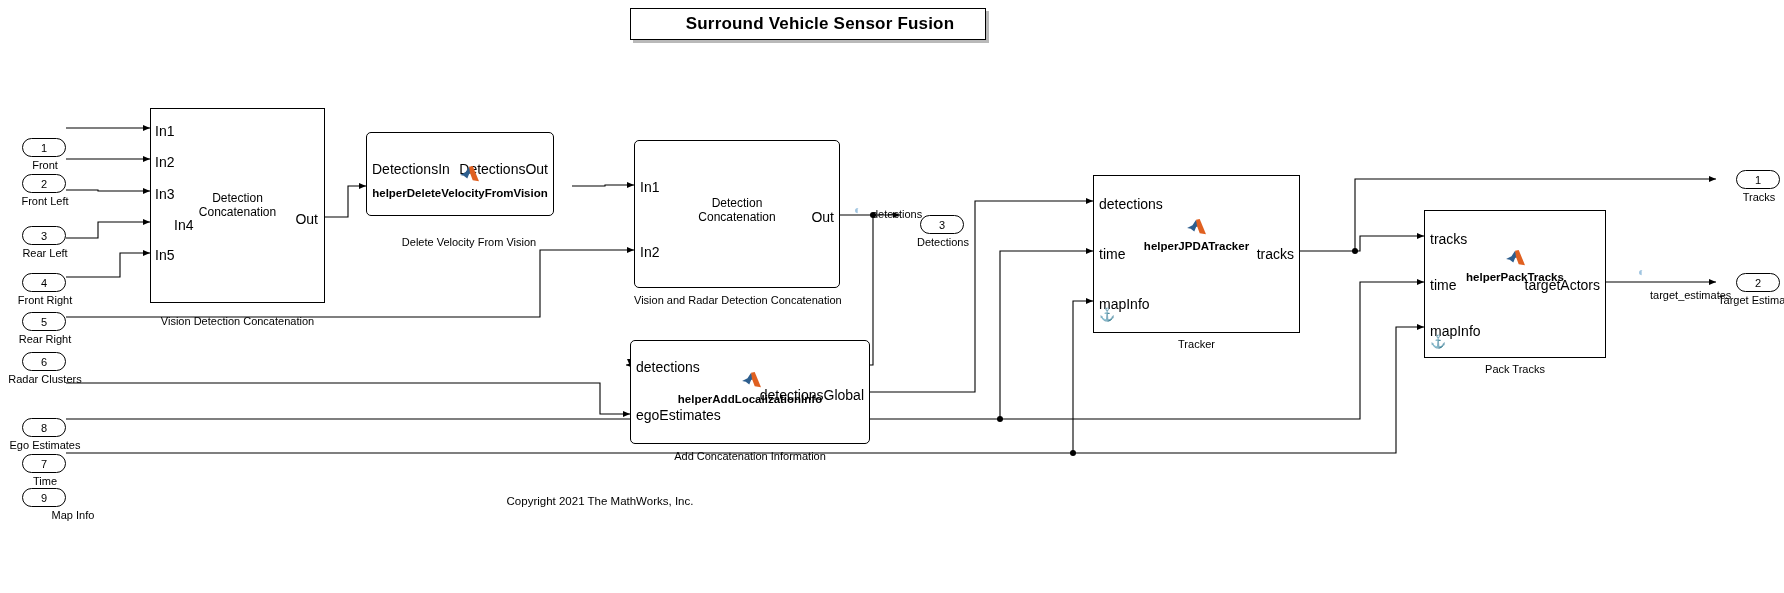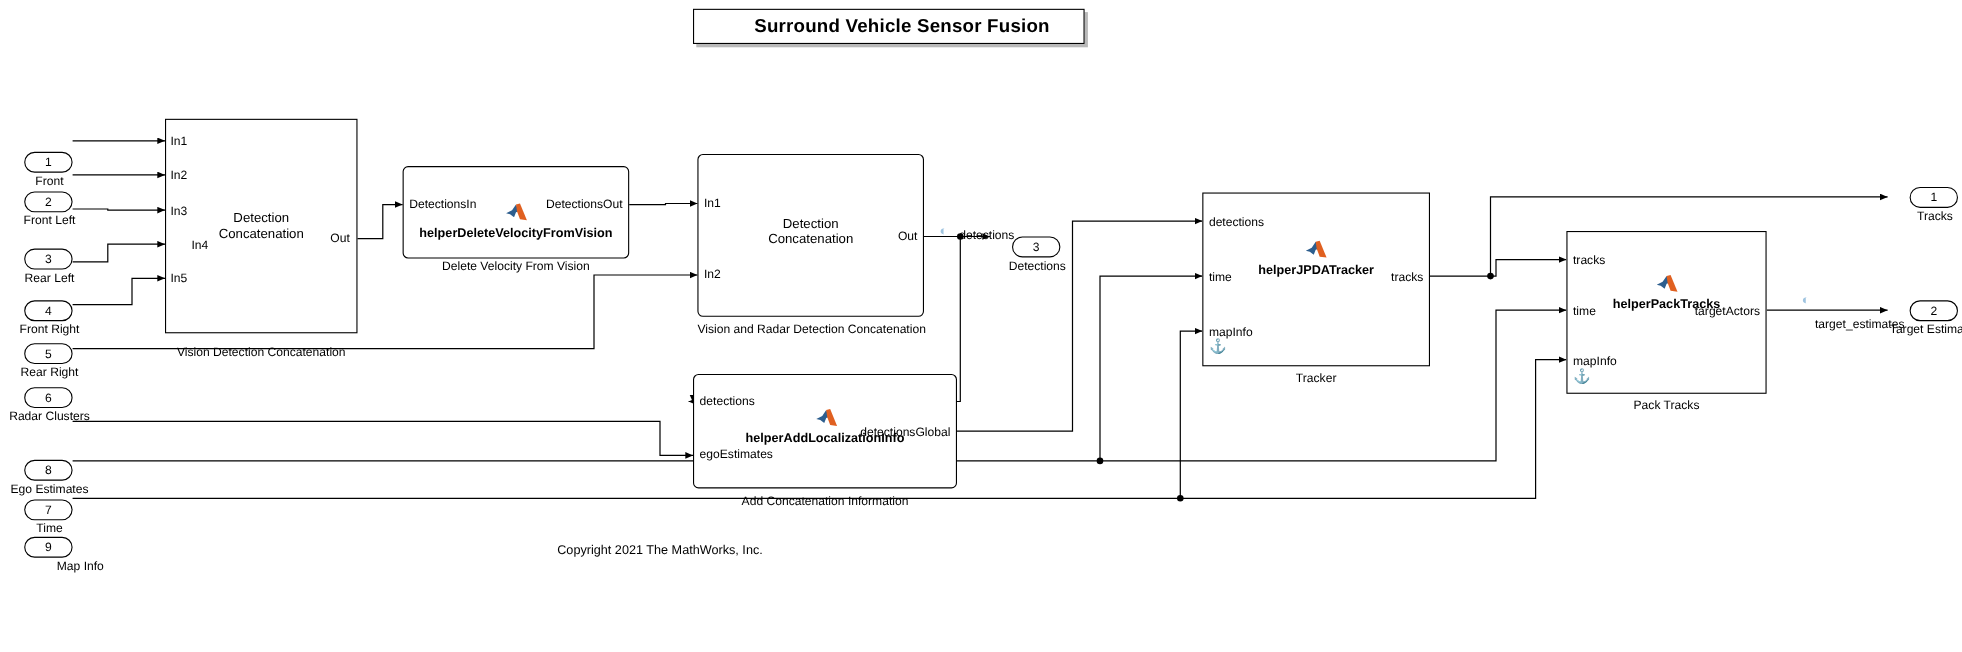--- a/index.html
+++ b/index.html
@@ -82,21 +82,21 @@
   }
   .block-center-text {
     position: absolute;
     left: 0; right: 0;
     text-align: center;
     font-size: 12px;
     line-height: 14px;
   }
   .pin {
     position: absolute;
-    font-size: 11px;
+    font-size: 14px;
     white-space: nowrap;
     color: #000;
   }
   .pin.right { text-align: right; }
 
   .sig-label {
     position: absolute;
     font-size: 11px;
     white-space: nowrap;
   }
@@ -244,21 +244,21 @@
     <div class="block-center-text" style="top:96px;">Concatenation</div>
     <div class="pin" style="left:4px;top:14px;">In1</div>
     <div class="pin" style="left:4px;top:45px;">In2</div>
     <div class="pin" style="left:4px;top:77px;">In3</div>
     <div class="pin" style="left:4px;top:108px;margin-left:19px;">In4</div>
     <div class="pin" style="left:4px;top:138px;">In5</div>
     <div class="pin right" style="right:6px;top:102px;">Out</div>
   </div>
   <div class="block-caption" style="left:150px;top:315px;width:175px;">Vision Detection Concatenation</div>
 
-  <div class="block rounded" style="left:366px;top:151px;width:206px;height:84px;">
+  <div class="block rounded" style="left:366px;top:132px;width:188px;height:84px;">
     <div class="pin" style="left:5px;top:28px;">DetectionsIn</div>
     <div class="pin right" style="right:5px;top:28px;">DetectionsOut</div>
     <svg class="mw-logo" style="left:92px;top:32px;" viewBox="0 0 24 20">
       <path d="M1,11 L7,8 L11,2 L14,9 L11,10 L9,15 L5,12 Z" fill="#2d5e8e"></path>
       <path d="M11,2 L15,1 L22,18 L15,17 L12,9 Z" fill="#e06020"></path>
     </svg>
     <div class="mfile-name" style="top:54px;">helperDeleteVelocityFromVision</div>
   </div>
   <div class="block-caption" style="left:366px;top:236px;width:206px;">Delete Velocity From Vision</div>
 

